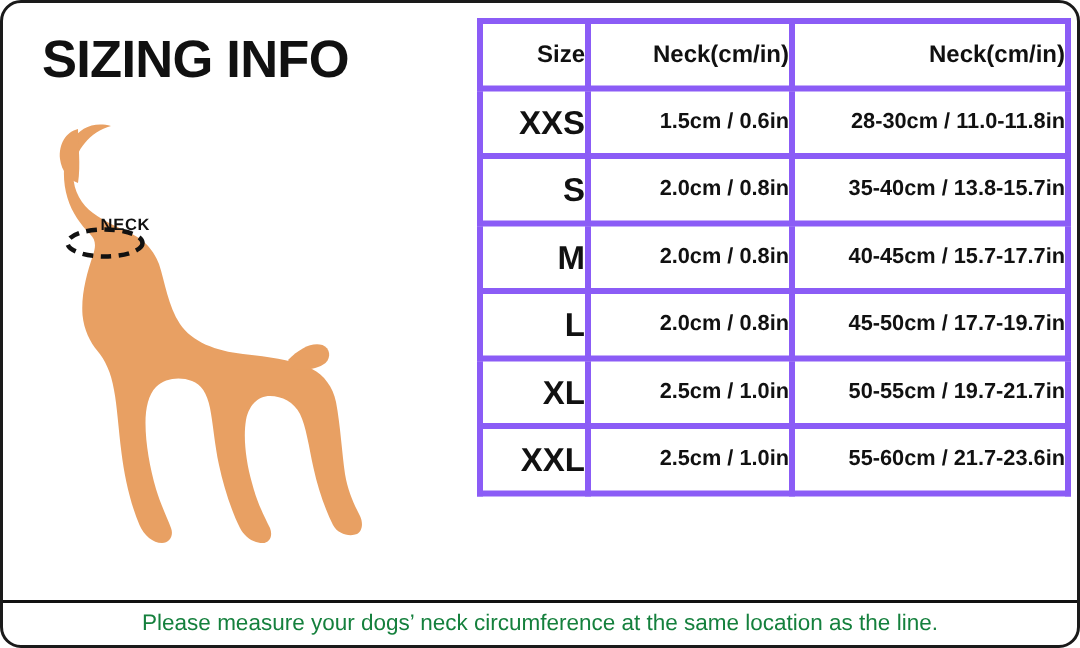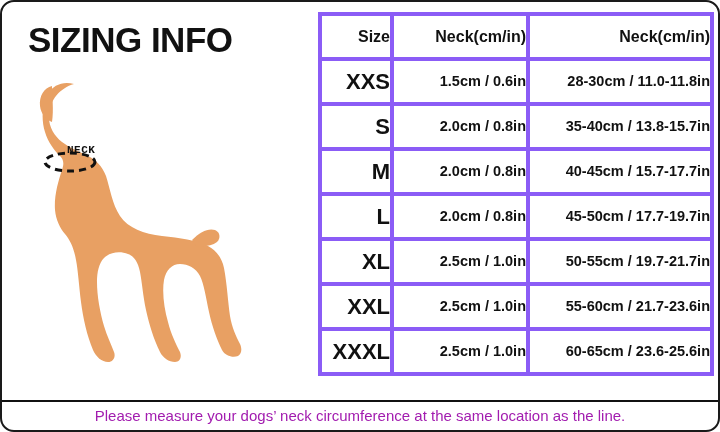--- a/index.html
+++ b/index.html
@@ -41,21 +41,20 @@
     letter-spacing: -0.5px;
     color: #111111;
     white-space: nowrap;
   }
   .dog-wrap {
     position: absolute;
     left: 14px;
     top: 62px;
     width: 290px;
     height: 320px;
-    font-family: Liberation Mono, monospace;
   }
   .neck-label {
     position: absolute;
     left: 51px;
     top: 80px;
     font-size: 11px;
     font-weight: bold;
     color: #111111;
     letter-spacing: 0.5px;
   }
@@ -107,21 +106,21 @@
   }
   .footer-note {
     position: absolute;
     left: 0;
     top: 400px;
     width: 716px;
     height: 28px;
     line-height: 28px;
     text-align: center;
     font-size: 15px;
-    color: #a21caf;
+    color: #15803d;
   }
 </style>
 </head>
 <body>
 
 <div class="page">
 
   <div class="left-panel">
     <div class="title">SIZING INFO</div>
 
@@ -216,25 +215,20 @@
         <tr>
           <td class="size-cell">XL</td>
           <td class="val">2.5cm / 1.0in</td>
           <td class="val">50-55cm / 19.7-21.7in</td>
         </tr>
         <tr>
           <td class="size-cell">XXL</td>
           <td class="val">2.5cm / 1.0in</td>
           <td class="val">55-60cm / 21.7-23.6in</td>
         </tr>
-        <tr>
-          <td class="size-cell">XXXL</td>
-          <td class="val">2.5cm / 1.0in</td>
-          <td class="val">60-65cm / 23.6-25.6in</td>
-        </tr>
       </tbody>
     </table>
   </div>
 
   <div class="footer-sep"></div>
   <div class="footer-note">Please measure your dogs’ neck circumference at the same location as the line.</div>
 
 </div>
 
 </body></html>

